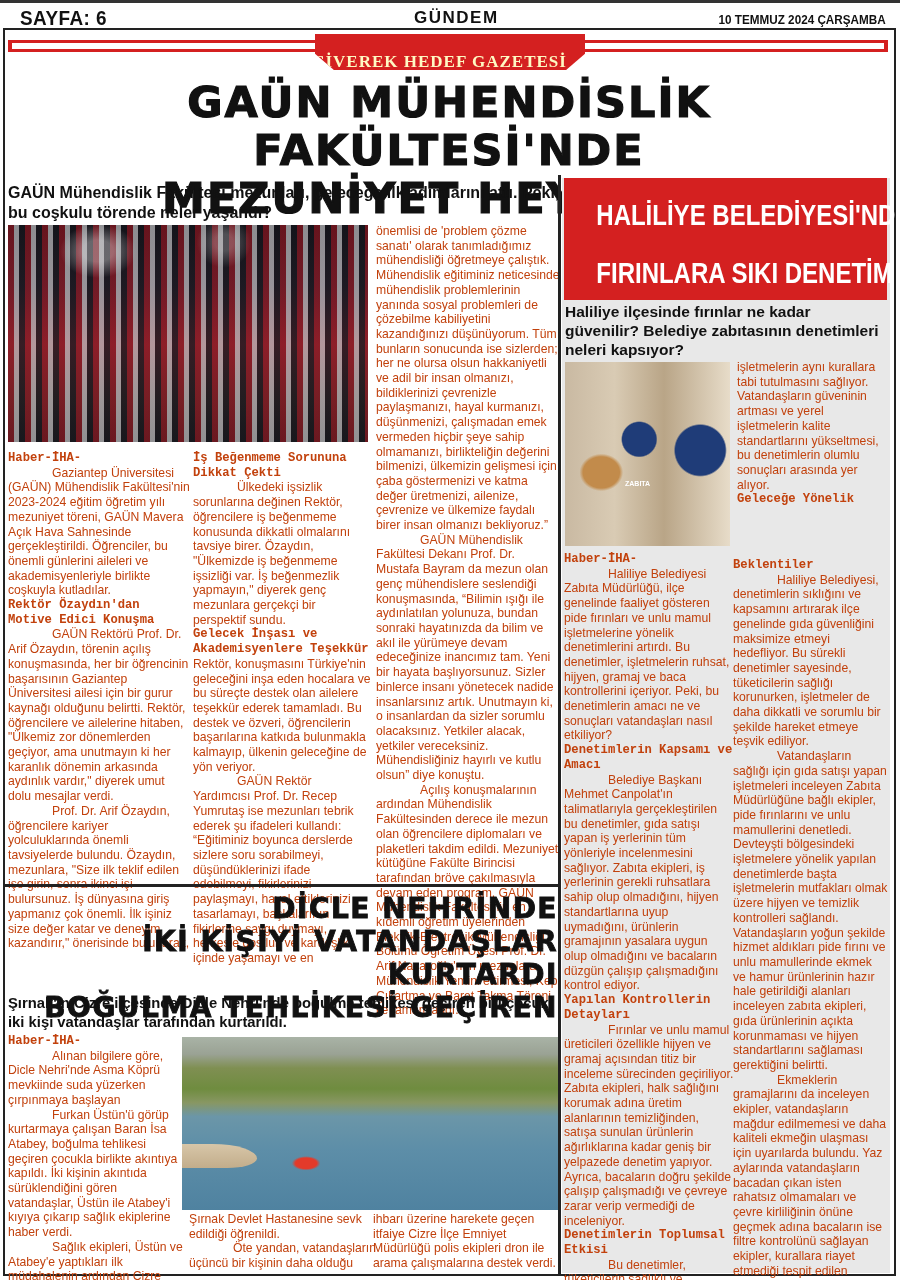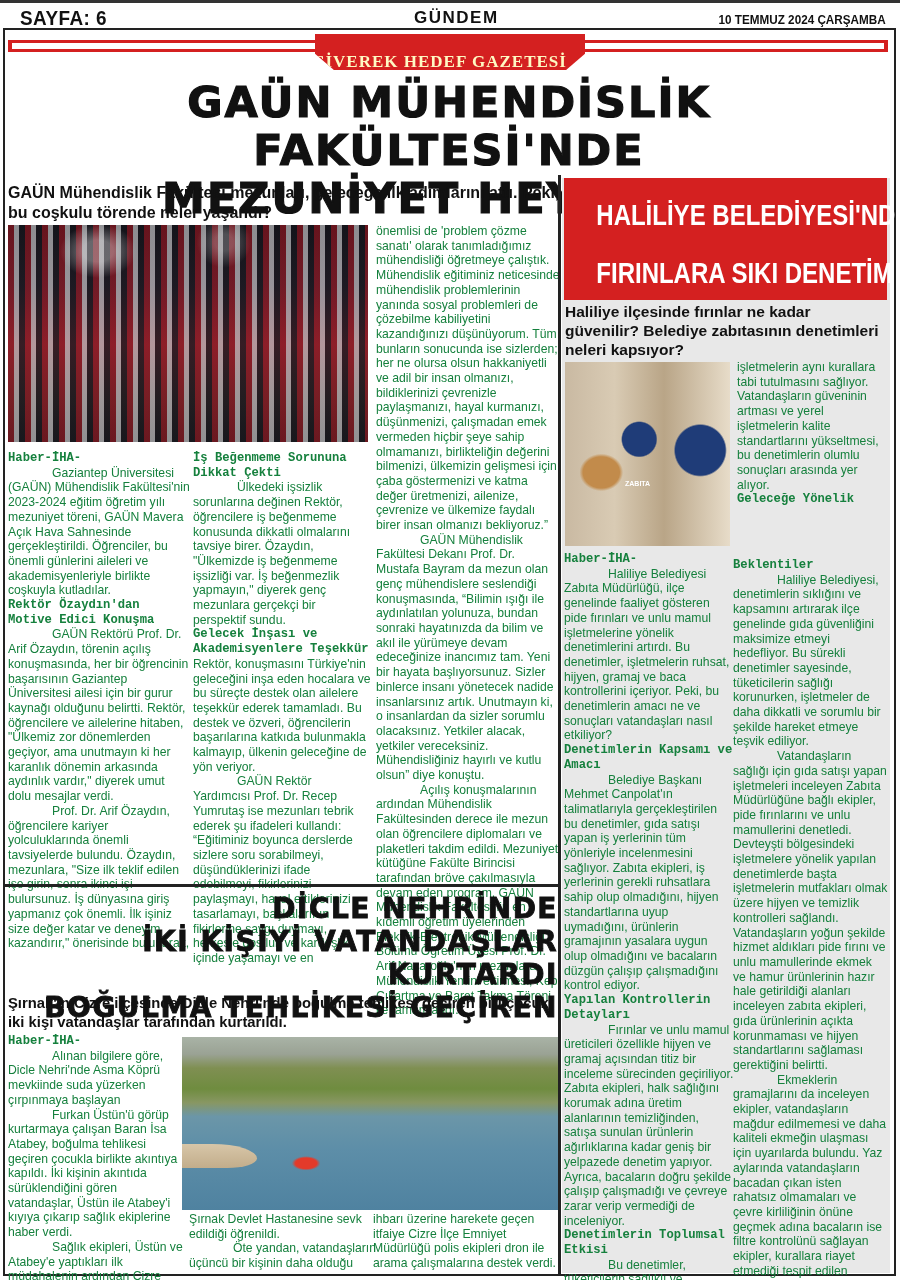--- a/index.html
+++ b/index.html
@@ -24,21 +24,21 @@
     font: 900 43px "DejaVu Sans", sans-serif; line-height: 48px; letter-spacing: 2px; -webkit-text-stroke: 1.2px #111; }
 
   .lede1 { position: absolute; left: 8px; top: 183px; width: 555px; font: bold 16px "Liberation Sans", sans-serif; line-height: 20px; }
   .photo-grad { position: absolute; left: 8px; top: 225px; width: 360px; height: 217px;
     background:
       radial-gradient(ellipse at 25% 12%, rgba(255,255,255,0.35) 0 4%, transparent 10%),
       radial-gradient(ellipse at 60% 8%, rgba(255,255,255,0.25) 0 3%, transparent 9%),
       repeating-linear-gradient(90deg, rgba(170,20,30,0.55) 0 6px, rgba(240,240,240,0.55) 6px 11px, rgba(20,20,25,0.6) 11px 17px),
       linear-gradient(180deg, #14141c 0%, #2b2230 28%, #6a2a35 55%, #3a2a2c 80%, #1d1d22 100%); }
 
-  .col { position: absolute; font: 12.2px "Liberation Sans", sans-serif; line-height: 14.7px; color: #15803d; }
+  .col { position: absolute; font: 12.2px "Liberation Sans", sans-serif; line-height: 14.7px; color: #c2410c; }
   .col p { margin: 0; }
   .col .ind { text-indent: 44px; }
   .col .h { font-weight: bold; font-family: Liberation Mono, monospace; }
   .col1 { left: 8px; top: 451px; width: 182px; }
   .col2 { left: 193px; top: 451px; width: 178px; }
   .col3 { left: 376px; top: 224px; width: 184px; }
 
   .sep-h1 { position: absolute; left: 5px; top: 884px; width: 555px; height: 3px; background: #222; }
   .sep-v { position: absolute; left: 558px; top: 175px; width: 3px; height: 1100px; background: #222; }
 

